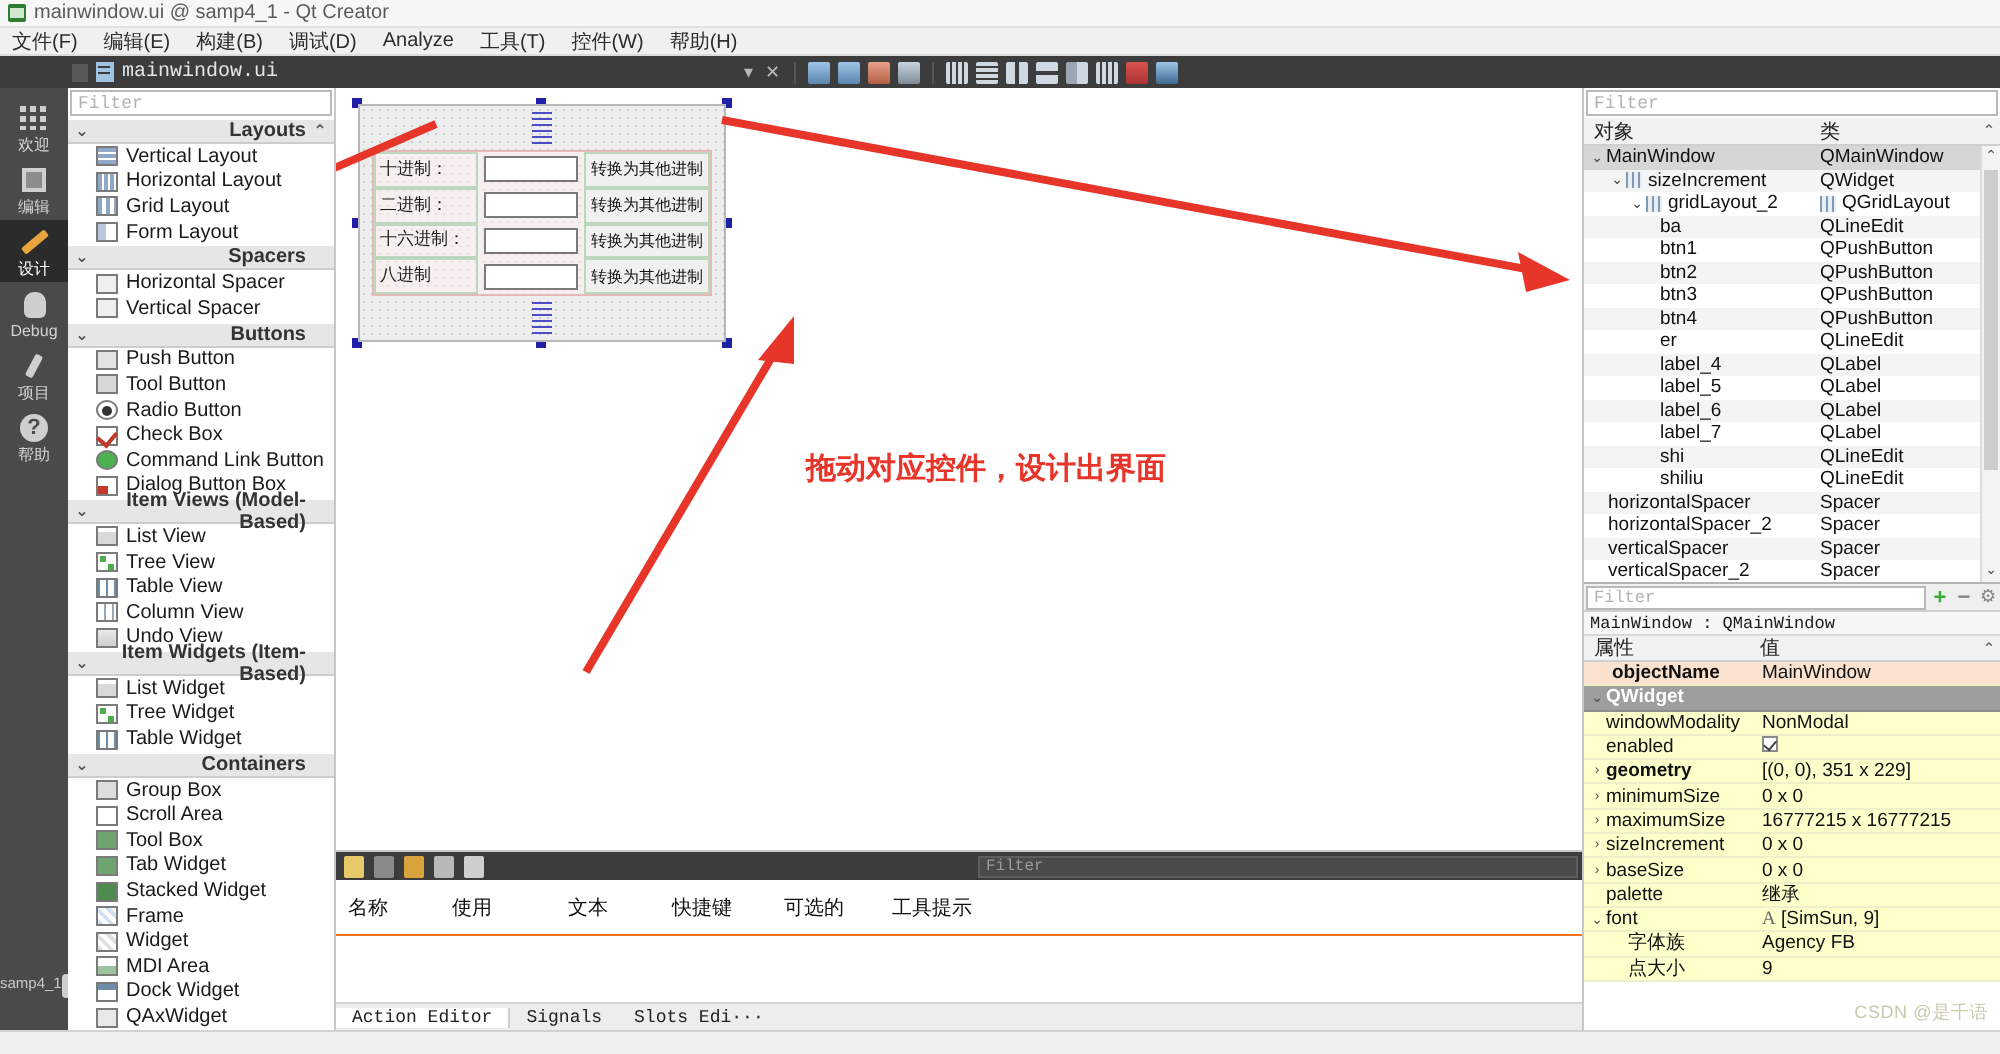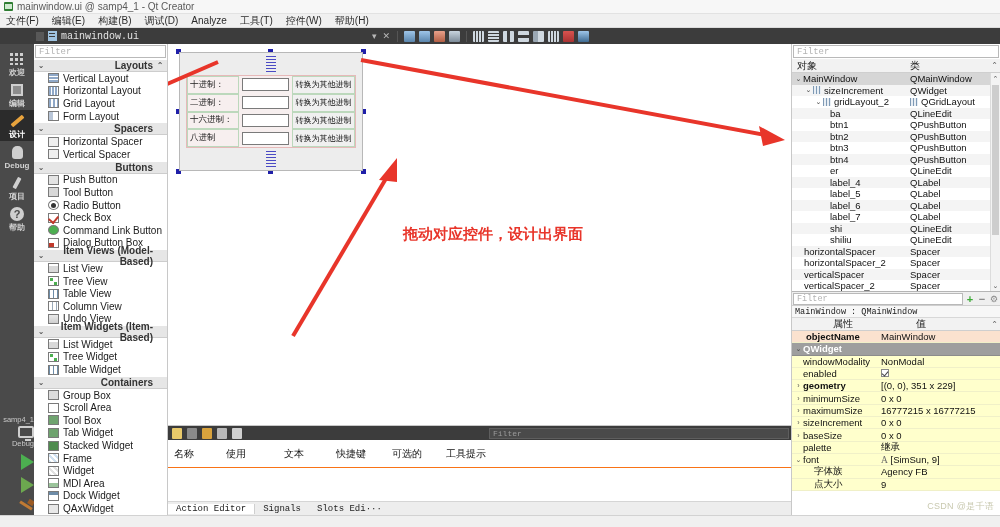--- a/index.html
+++ b/index.html
@@ -33,39 +33,39 @@
   #tabstrip .tbtn{color:#b8b8b8;font-size:9px;margin:0 3px;}
   #tabstrip .tsep{width:1px;height:11px;background:#555;margin:0 4px;}
   #tabstrip .tool{width:11px;height:11px;margin:0 2px;border-radius:1px;}
   
   #main { position:absolute; left:0; top:44px; right:0; bottom:12px; display:flex; }
   
   #modebar { width:34px; background:#4a4a4a; display:flex; flex-direction:column; align-items:center; padding-top:4px; flex:none;}
   .mode { width:34px; padding:3px 0 2px; display:flex; flex-direction:column; align-items:center; cursor:pointer;}
   .mode.sel { background:#2b2b2b; }
   .mode .mglyph{ width:16px;height:16px; display:flex;align-items:center;justify-content:center; margin-bottom:1px;}
-  .mode .mlabel{ font-size:8px; color:#d2d2d2; letter-spacing:0px; line-height:9px;font-weight:bold;}
+  .mode .mlabel{ font-size:8px; color:#d2d2d2; letter-spacing:0px; line-height:9px;}
   .mode.sel .mlabel{ color:#ffffff; }
   .dots{width:14px;height:12px;background:
      linear-gradient(#cfcfcf,#cfcfcf) 0 0/3px 3px no-repeat,
      linear-gradient(#cfcfcf,#cfcfcf) 5px 0/3px 3px no-repeat,
      linear-gradient(#cfcfcf,#cfcfcf) 10px 0/3px 3px no-repeat,
      linear-gradient(#cfcfcf,#cfcfcf) 0 5px/3px 3px no-repeat,
      linear-gradient(#cfcfcf,#cfcfcf) 5px 5px/3px 3px no-repeat,
      linear-gradient(#cfcfcf,#cfcfcf) 10px 5px/3px 3px no-repeat,
      linear-gradient(#cfcfcf,#cfcfcf) 0 10px/3px 2px no-repeat,
      linear-gradient(#cfcfcf,#cfcfcf) 5px 10px/3px 2px no-repeat,
      linear-gradient(#cfcfcf,#cfcfcf) 10px 10px/3px 2px no-repeat;}
   .sqicon{width:12px;height:12px;border:2px solid #cfcfcf;background:#8d8d8d;}
   .pencil{width:15px;height:4px;background:#e8a33d;transform:rotate(-40deg);border-radius:1px;}
   .dbgicon{width:11px;height:13px;background:#cfcfcf;border-radius:5px 5px 3px 3px;}
   .wrench{width:14px;height:14px;position:relative;}
   .wrench:before{content:"";position:absolute;left:5px;top:1px;width:4px;height:12px;background:#cfcfcf;transform:rotate(28deg);border-radius:1px;}
   .qmark{width:14px;height:14px;border-radius:50%;background:#cfcfcf;color:#4a4a4a;font-size:11px;font-weight:bold;display:flex;align-items:center;justify-content:center;}
-  #modebar .kitgroup{margin-top:auto;width:34px;display:flex;flex-direction:column;align-items:flex-end;padding-bottom:4px;}
+  #modebar .kitgroup{margin-top:auto;width:34px;display:flex;flex-direction:row;align-items:flex-start;padding-bottom:4px;}
   #modebar .kitname{font-size:7.5px;color:#c8c8c8;margin-bottom:2px;}
   .monitor{width:16px;height:12px;border:2px solid #cfcfcf;border-radius:2px;position:relative;margin-bottom:1px;}
   .monitor:after{content:"";position:absolute;left:5px;top:11px;width:6px;height:2px;background:#cfcfcf;}
   .playbtn{width:0;height:0;border-left:13px solid #4caf50;border-top:8px solid transparent;border-bottom:8px solid transparent;margin:4px 0;}
   .playbug{width:0;height:0;border-left:13px solid #6ca84f;border-top:8px solid transparent;border-bottom:8px solid transparent;margin:3px 0;}
   .hammer{width:15px;height:11px;position:relative;margin-top:4px;}
   .hammer:before{content:"";position:absolute;left:0;top:4px;width:14px;height:3px;background:#c07a33;transform:rotate(32deg);}
   .hammer:after{content:"";position:absolute;left:9px;top:0;width:6px;height:5px;background:#9b5b24;transform:rotate(32deg);}
   
   #widgetbox{width:134px;background:#ffffff;border-right:1px solid #c8c8c8;display:flex;flex-direction:column;flex:none;}
@@ -171,21 +171,21 @@
   .oscroll .up{top:0;} .oscroll .dn{bottom:0;}
   
   #propeditor{flex:1;display:flex;flex-direction:column;min-height:0;}
   #propfilterrow{height:14px;display:flex;align-items:center;background:#efefef;border-bottom:1px solid #cfcfcf;}
   #propfilterrow .pf{flex:1;height:12px;margin:1px;border:1px solid #b9b9b9;background:#fff;
      font-family:"Liberation Mono","DejaVu Sans Mono",monospace;font-size:8.5px;color:#b3b3b3;padding-left:3px;line-height:11px;}
   #propfilterrow .pbtn{width:12px;text-align:center;font-size:11px;font-weight:bold;}
   #propobj{height:12px;background:#f7f7f7;border-bottom:1px solid #d8d8d8;
      font-family:"Liberation Mono","DejaVu Sans Mono",monospace;font-size:8.5px;color:#1a1a1a;padding-left:3px;line-height:12px;}
   #prophdr{height:13px;display:flex;align-items:center;background:#f2f2f2;border-bottom:1px solid #cfcfcf;font-size:10px;color:#222;}
-  #prophdr .p1{width:88px;padding-left:5px;margin-left:36px;}
+  #prophdr .p1{width:88px;padding-left:5px;}
   #prophdr .p2{flex:1;}
   #prophdr .sc{width:11px;text-align:center;color:#666;font-size:8px;}
   #proplist{flex:1;overflow:hidden;position:relative;}
   .prow{display:flex;height:12.3px;align-items:center;font-size:9.5px;color:#111;background:#ffffcc;border-bottom:1px solid #f0f0c8;}
   .prow.group{background:#9e9e9e;color:#fff;font-weight:bold;border-bottom:1px solid #8c8c8c;}
   .prow.hl{background:#fbe2cf;}
   .prow .pn{width:88px;display:flex;align-items:center;white-space:nowrap;overflow:hidden;}
   .prow .pv{flex:1;white-space:nowrap;overflow:hidden;padding-left:1px;}
   .prow .pex{width:9px;font-size:7px;color:#555;text-align:center;flex:none;}
   .prow .bold{font-weight:bold;}

